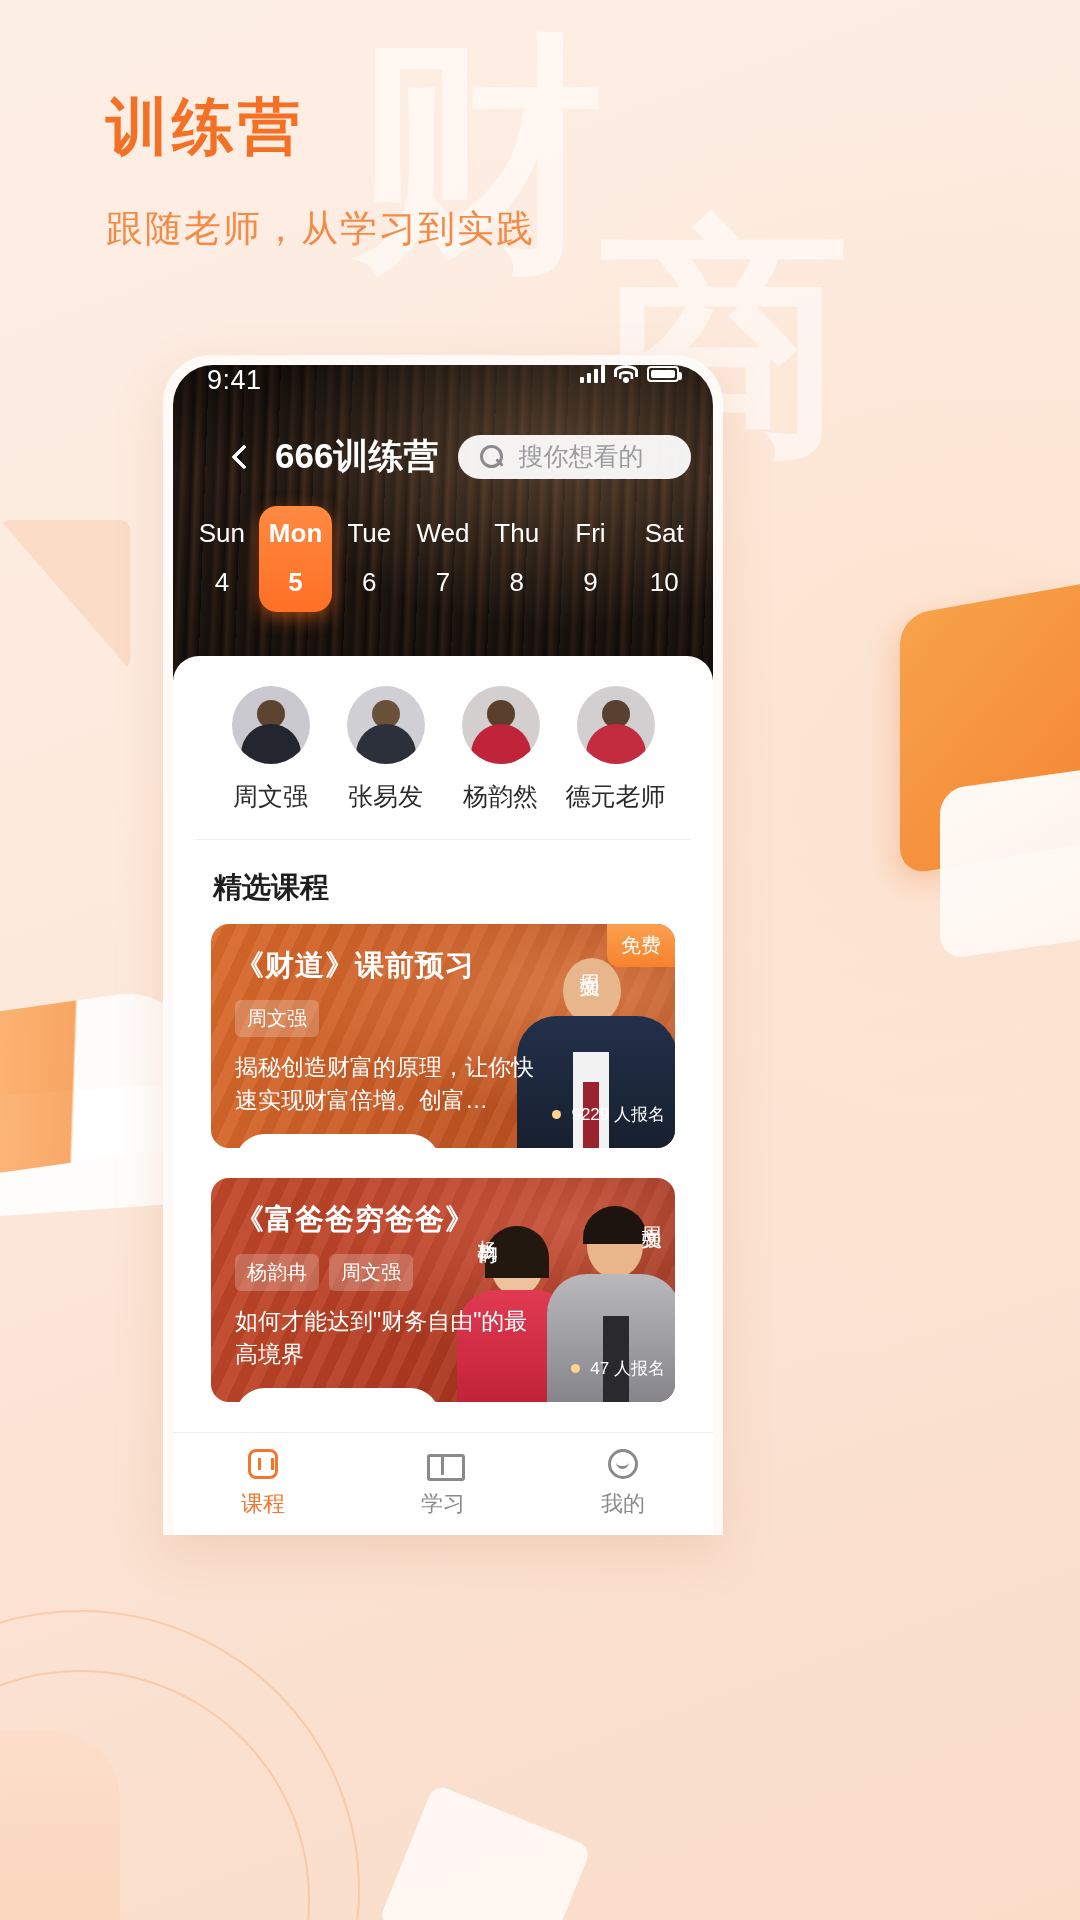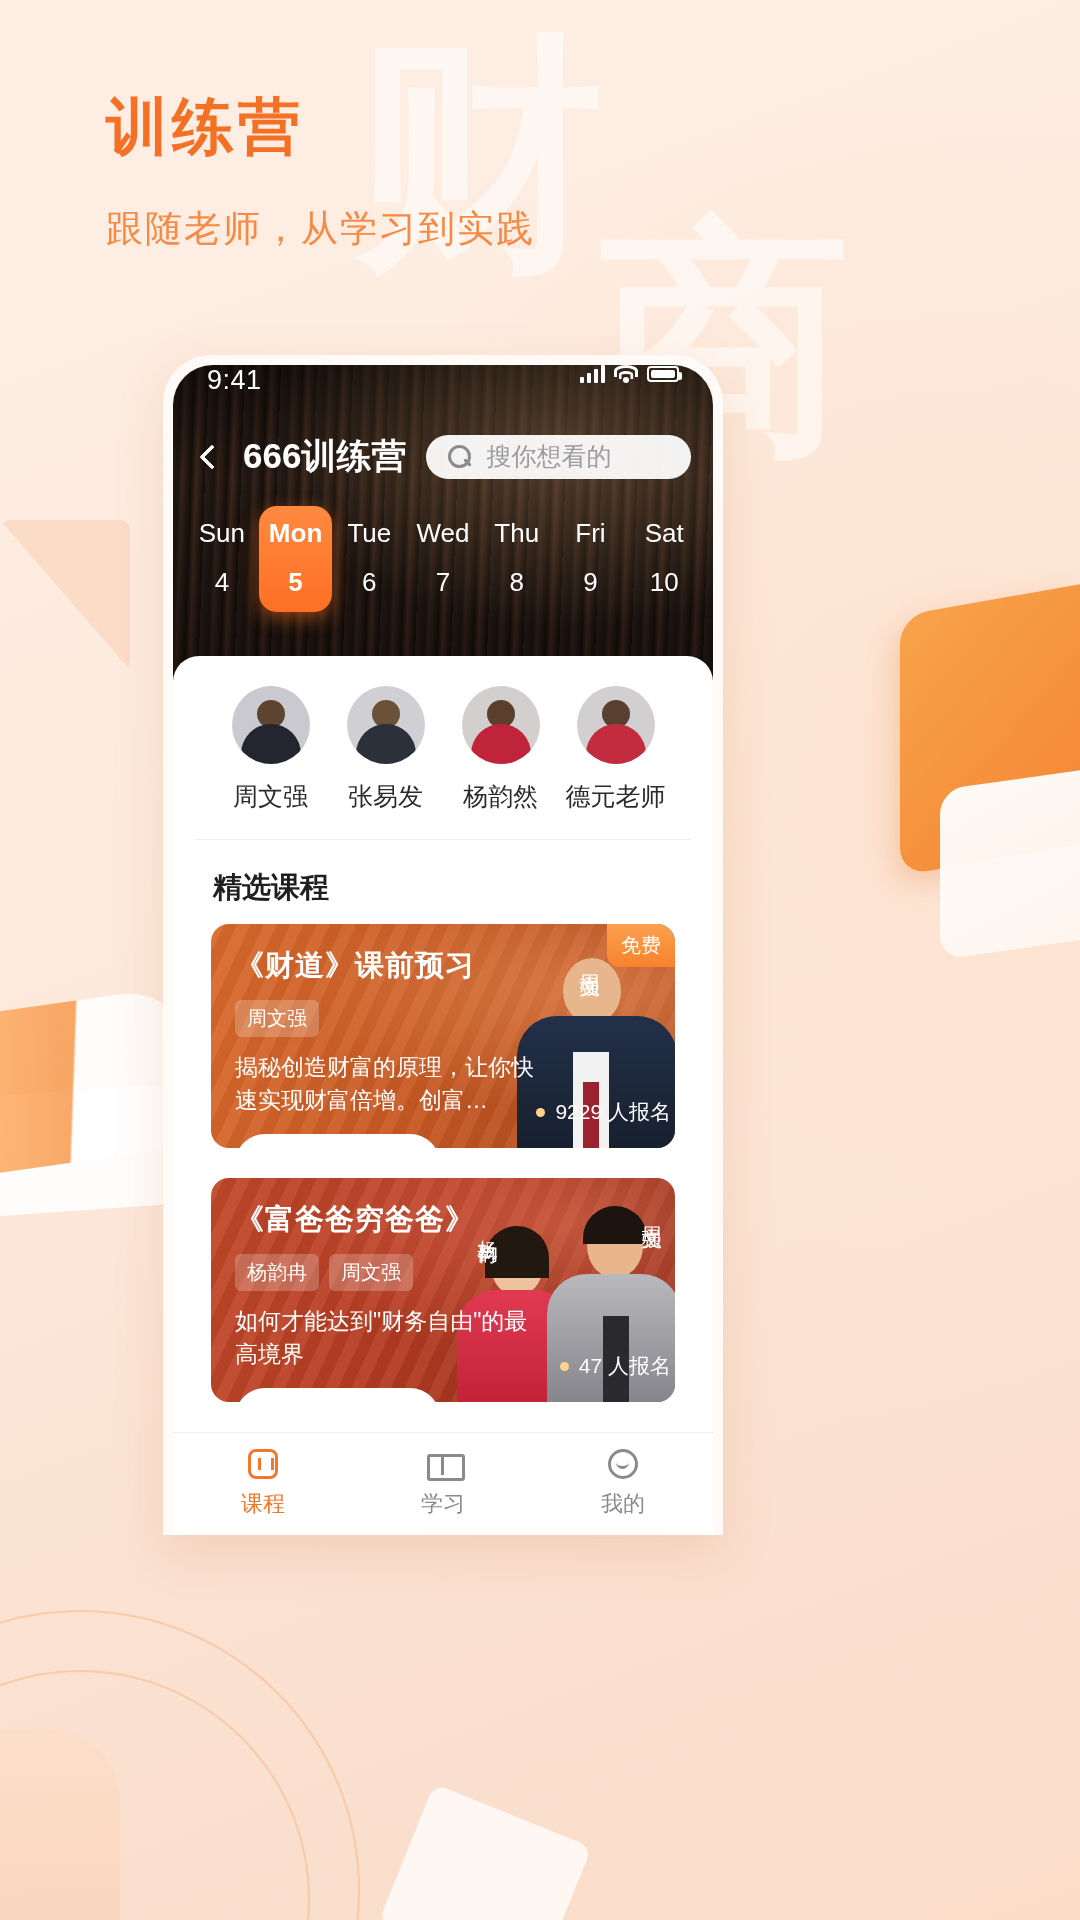--- a/index.html
+++ b/index.html
@@ -159,20 +159,21 @@
   .wifi-ic span:nth-child(2){ top:6px;width:15px; height:8px; }
   .wifi-ic span:nth-child(3){ top:12px;width:6px; height:6px; border-radius:50%; background:#fff; border:none;}
   .batt { width:32px;height:16px;border:2px solid #fff;border-radius:4px;position:relative;padding:2px; }
   .batt::after{content:"";position:absolute;right:-5px;top:4px;width:3px;height:8px;background:#fff;border-radius:0 2px 2px 0;}
   .batt i{display:block;height:100%;background:#fff;border-radius:2px;}
 
   .navbar {
     position: relative; z-index: 2;
     display: flex; align-items: center; gap: 14px;
     padding: 6px 22px 0 22px;
+    margin-left: 32px;
   }
   .back-chevron {
     width: 34px; height: 34px; flex: 0 0 auto;
     display:flex; align-items:center; justify-content:center;
     cursor: pointer;
   }
   .back-chevron::before{
     content:""; width:14px;height:14px;
     border-left:4px solid #fff; border-bottom:4px solid #fff;
     transform: rotate(45deg); border-radius:2px;
@@ -297,23 +298,23 @@
     padding: 14px 0; width: 205px;
     font-family: inherit; cursor:pointer;
   }
   .badge-free {
     position:absolute; right:0; top:0; z-index:6;
     background: linear-gradient(180deg,#fba04f,#f8822d);
     color:#fff; font-size:20px; padding:8px 14px;
     border-radius: 0 0 0 12px;
   }
   .enroll {
-    position:absolute; right:4px; bottom:22px; z-index:6;
+    position:absolute; right:10px; bottom:22px; z-index:6;
     display:flex; align-items:center; gap:10px;
-    font-size:21px;
+    font-size:17px;
   }
   .enroll .dot { width:9px;height:9px;border-radius:50%;background:#ffd38a; display:block;}
 
   
   .photo { position:absolute; right:0; bottom:0; top:0; width: 240px; z-index:2; overflow:hidden; }
   .person { position:absolute; bottom:0; }
   .p-head { position:absolute; border-radius:50%; }
   .p-body { position:absolute; bottom:0; border-radius: 40px 40px 0 0; }
   .vname {
     position:absolute; z-index:5; font-size:20px; color:#fff;

